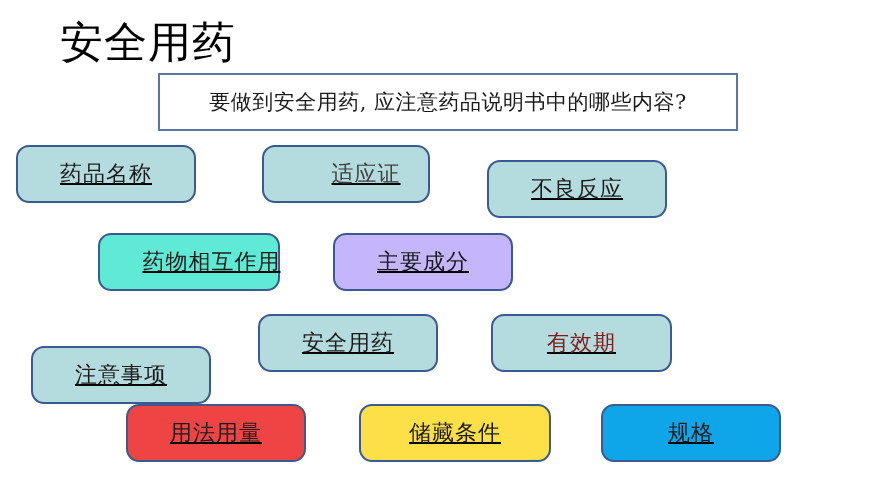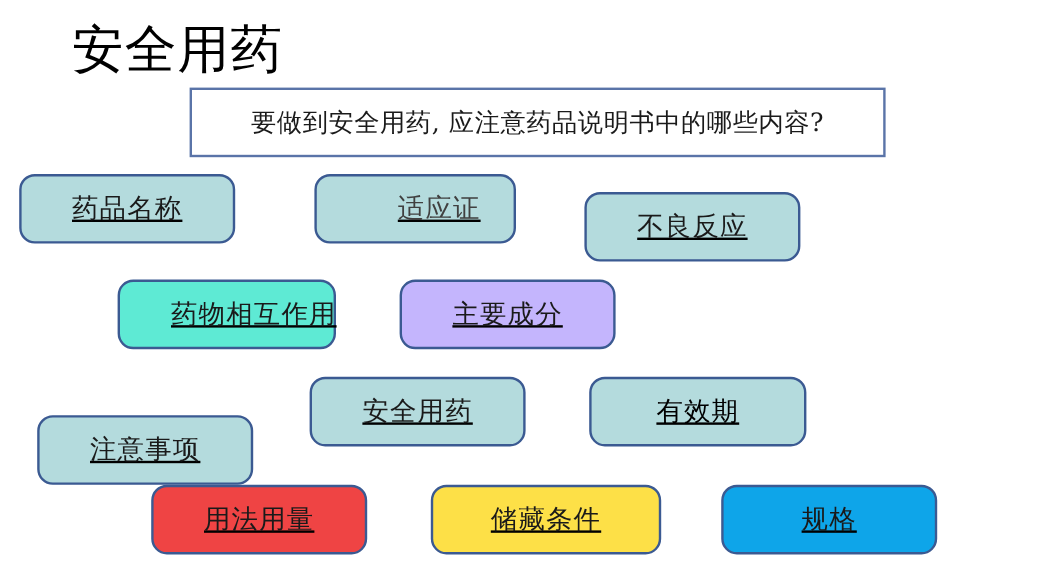--- a/index.html
+++ b/index.html
@@ -95,21 +95,21 @@
       <div class="node" style="left: 333px; top: 233px; width: 180px; background: #c4b5fd; border-color: rgb(59, 90, 146);">
         <span class="node-label" style="color: rgb(26, 26, 26);">主要成分</span>
       </div>
       <div class="node" style="left: 31px; top: 314px; width: 180px; background: rgb(180, 219, 221); border-color: rgb(59, 90, 146); margin-top: 32px;">
         <span class="node-label" style="color: rgb(26, 26, 26);">注意事项</span>
       </div>
       <div class="node" style="left: 258px; top: 314px; width: 180px; background: rgb(180, 219, 221); border-color: rgb(59, 90, 146);">
         <span class="node-label" style="color: rgb(26, 26, 26);">安全用药</span>
       </div>
       <div class="node" style="left: 491px; top: 314px; width: 181px; background: rgb(180, 219, 221); border-color: rgb(59, 90, 146);">
-        <span class="node-label" style="color: #000000;">有效期</span>
+        <span class="node-label" style="color: #7f1d1d;">有效期</span>
       </div>
       <div class="node" style="left: 126px; top: 404px; width: 180px; background: #ef4444; border-color: rgb(59, 90, 146);">
         <span class="node-label" style="color: rgb(26, 26, 26);">用法用量</span>
       </div>
       <div class="node" style="left: 359px; top: 404px; width: 192px; background: #fde047; border-color: rgb(59, 90, 146);">
         <span class="node-label" style="color: rgb(26, 26, 26);">储藏条件</span>
       </div>
       <div class="node" style="left: 601px; top: 404px; width: 180px; background: #0ea5e9; border-color: rgb(59, 90, 146);">
         <span class="node-label" style="color: rgb(26, 26, 26);">规格</span>
       </div>

